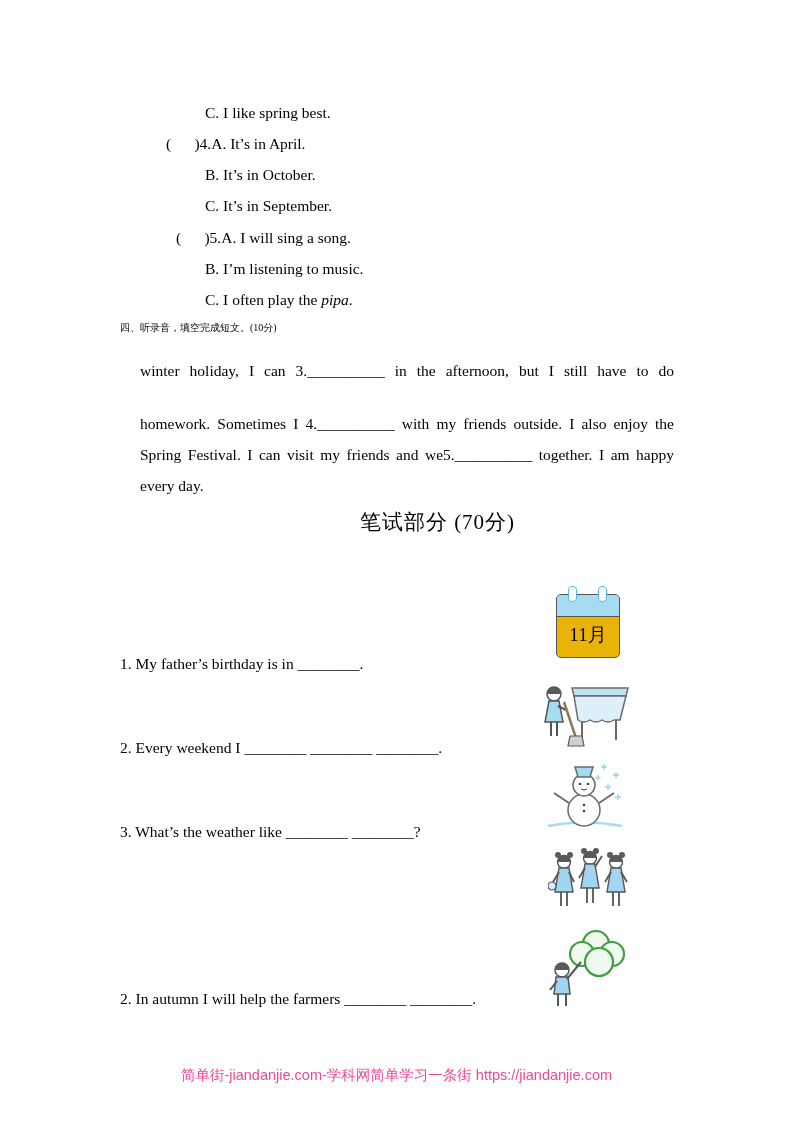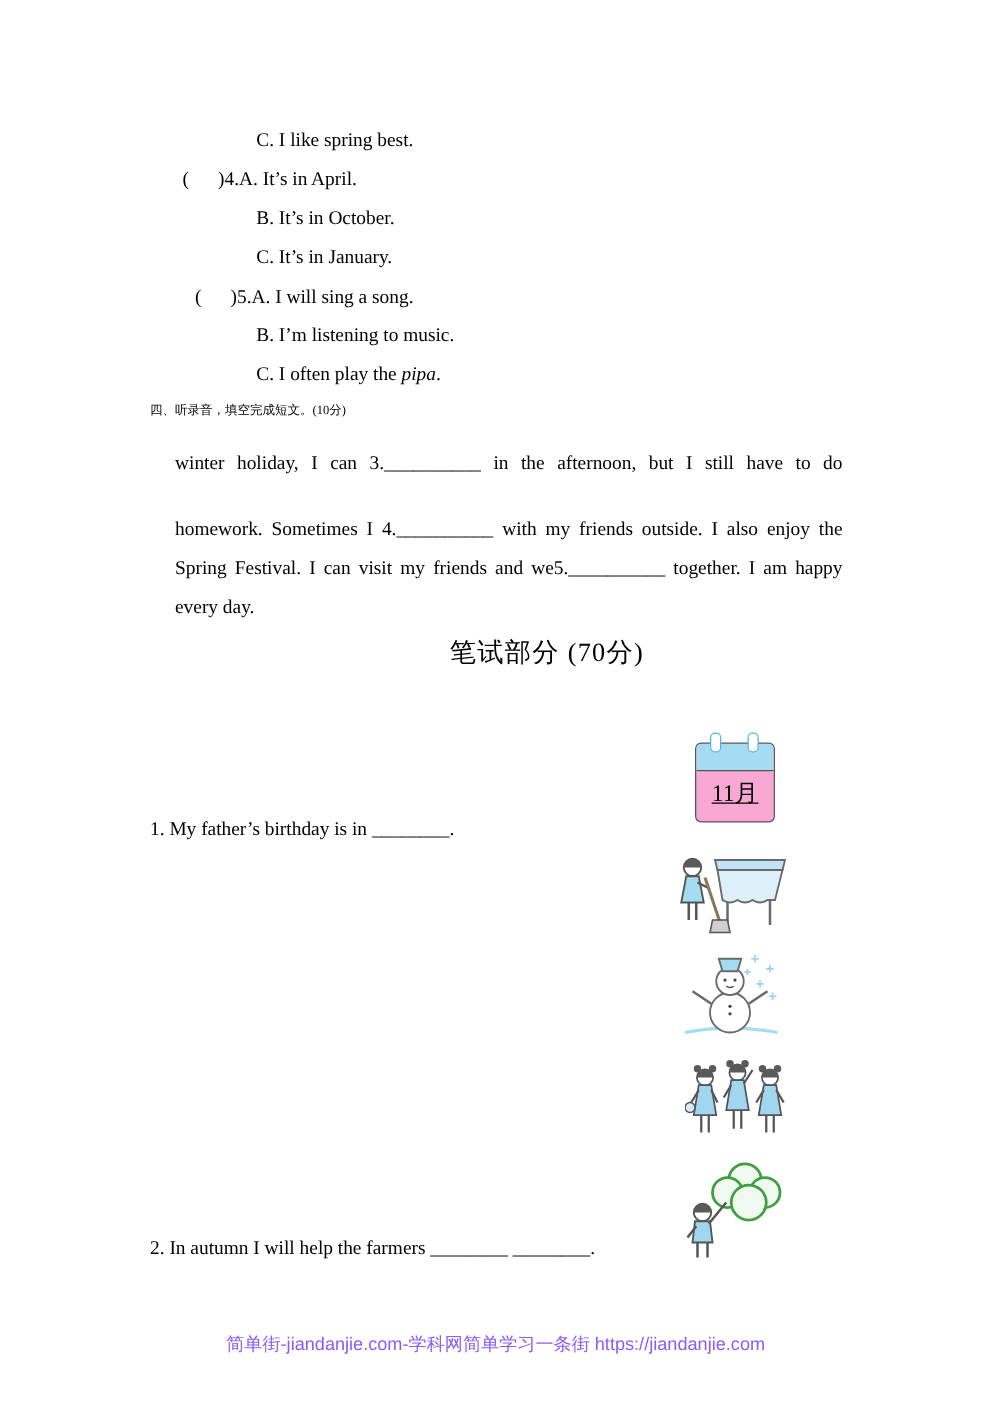--- a/index.html
+++ b/index.html
@@ -4,45 +4,45 @@
 <style>
   * { margin:0; padding:0; box-sizing:border-box; }
   html,body { background:#ffffff; }
   .page {
     position:relative; width:793px; height:1122px; margin:0 auto;
     background:#ffffff; color:#000;
     font-family:"Liberation Serif","DejaVu Serif",serif;
     font-size:15.5px; overflow:hidden;
   }
   .abs { position:absolute; }
-  .pre { white-space:pre; }
+  .pre { white-space:pre;margin-left:20px; }
   .jline { text-align:justify; text-align-last:justify; width:534px; }
   .sec-header { font-size:10px; }
   .big-center { width:100%; text-align:center; font-size:21px; letter-spacing:1px;margin-left:41px; }
-  .footer { width:100%; text-align:center; color:#8b5cf6; font-size:14.5px;
+  .footer { width:100%; text-align:center; color:#ec4899; font-size:14.5px;
             font-family:"Liberation Sans","DejaVu Sans",sans-serif; }
   
   .calendar { width:64px; height:74px; }
   .cal-ring { position:absolute; top:0; width:9px; height:16px; border:1.5px solid #58b7e0;
               border-radius:4px; background:#fff; z-index:2; }
   .cal-body { position:absolute; top:8px; left:0; width:64px; height:64px;
-              border:1.6px solid #555; border-radius:5px; background:#f9a8d4; overflow:hidden;text-decoration:underline; }
+              border:1.6px solid #555; border-radius:5px; background:#eab308; overflow:hidden; }
   .cal-top  { height:22px; background:#a6dcf2; border-bottom:1.4px solid #555; }
   .cal-label{ text-align:center; font-size:19px; margin-top:5px; }
   svg { display:block; }
 </style>
 </head>
 <body>
 
 <div class="page">
 
   <div class="abs" style="top:104px;left:205px">C. I like spring best.</div>
   <div class="abs pre" style="top:135px;left:146px">(      )4.A. It’s in April.</div>
   <div class="abs" style="top:166px;left:205px">B. It’s in October.</div>
-  <div class="abs" style="top:197px;left:205px">C. It’s in January.</div>
+  <div class="abs" style="top:197px;left:205px">C. It’s in September.</div>
   <div class="abs pre" style="top:229px;left:156px">(      )5.A. I will sing a song.</div>
   <div class="abs" style="top:260px;left:205px">B. I’m listening to music.</div>
   <div class="abs" style="top:291px;left:205px"><span>C. I often play the </span><i>pipa</i><span>.</span></div>
 
   <div class="abs sec-header" style="top:321px;left:120px">四、听录音，填空完成短文。(10分)</div>
   <div class="abs jline" style="top:362px;left:140px">winter holiday, I can 3.__________ in the afternoon, but I still have to do</div>
   <div class="abs jline" style="top:415px;left:140px">homework. Sometimes I 4.__________ with my friends outside. I also enjoy the</div>
   <div class="abs jline" style="top:446px;left:140px">Spring Festival. I can visit my friends and we5.__________ together. I am happy</div>
   <div class="abs" style="top:477px;left:140px">every day.</div>
 
@@ -70,20 +70,21 @@
       <path d="M7,18 A7,7 0 0 1 21,18 Z" fill="#5a5a5a"></path>
       <polygon points="9,25 19,25 23,46 5,46" fill="#a6dcf2" stroke="#555" stroke-width="1.5"></polygon>
       <line x1="11" y1="46" x2="11" y2="60" stroke="#555" stroke-width="2"></line>
       <line x1="17" y1="46" x2="17" y2="60" stroke="#555" stroke-width="2"></line>
       <line x1="18" y1="30" x2="26" y2="34" stroke="#555" stroke-width="2"></line>
       <line x1="24" y1="26" x2="36" y2="62" stroke="#8a7a5a" stroke-width="2.5"></line>
       <path d="M30,60 L42,60 L44,70 L28,70 Z" fill="#cfcfcf" stroke="#555" stroke-width="1.2"></path>
     </svg>
   </div>
 
+  <div class="abs" style="top:739px;left:120px">2. Every weekend I ________ ________ ________.</div>
 
   <div class="abs" style="left:544px;top:760px">
     <svg viewBox="0 0 82 70" width="82" height="70">
       <path d="M4,66 Q40,59 78,66" stroke="#a6dcf2" stroke-width="2.5" fill="none"></path>
       <circle cx="40" cy="50" r="16" fill="#fff" stroke="#6a6a6a" stroke-width="1.5"></circle>
       <circle cx="40" cy="25" r="11" fill="#fff" stroke="#6a6a6a" stroke-width="1.5"></circle>
       <polygon points="31,7 49,7 46,17 34,17" fill="#a6dcf2" stroke="#6a6a6a" stroke-width="1.5"></polygon>
       <circle cx="36" cy="24" r="1.3" fill="#444"></circle>
       <circle cx="44" cy="24" r="1.3" fill="#444"></circle>
       <path d="M37,29 Q40,31 43,29" stroke="#444" fill="none" stroke-width="1"></path>
@@ -94,20 +95,21 @@
       <g stroke="#9fd2ea" stroke-width="1.4">
         <path d="M60,4 l0,6 M57,7 l6,0"></path>
         <path d="M72,12 l0,6 M69,15 l6,0"></path>
         <path d="M64,24 l0,6 M61,27 l6,0"></path>
         <path d="M74,34 l0,6 M71,37 l6,0"></path>
         <path d="M54,15 l0,5 M51.5,17.5 l5,0"></path>
       </g>
     </svg>
   </div>
 
+  <div class="abs" style="top:823px;left:120px">3. What’s the weather like ________ ________?</div>
 
   <div class="abs" style="left:548px;top:840px">
     <svg viewBox="0 0 84 84" width="84" height="84">
 
       <g>
         <circle cx="16" cy="22" r="6.5" fill="#fff" stroke="#555" stroke-width="1.4"></circle>
         <path d="M9.5,22 A6.5,6.5 0 0 1 22.5,22 Z" fill="#5a5a5a"></path>
         <circle cx="10" cy="15" r="3" fill="#5a5a5a"></circle>
           <circle cx="22" cy="15" r="3" fill="#5a5a5a"></circle>
         <polygon points="11,28 21,28 25,52 7,52" fill="#a0d6ef" stroke="#555" stroke-width="1.4"></polygon>

